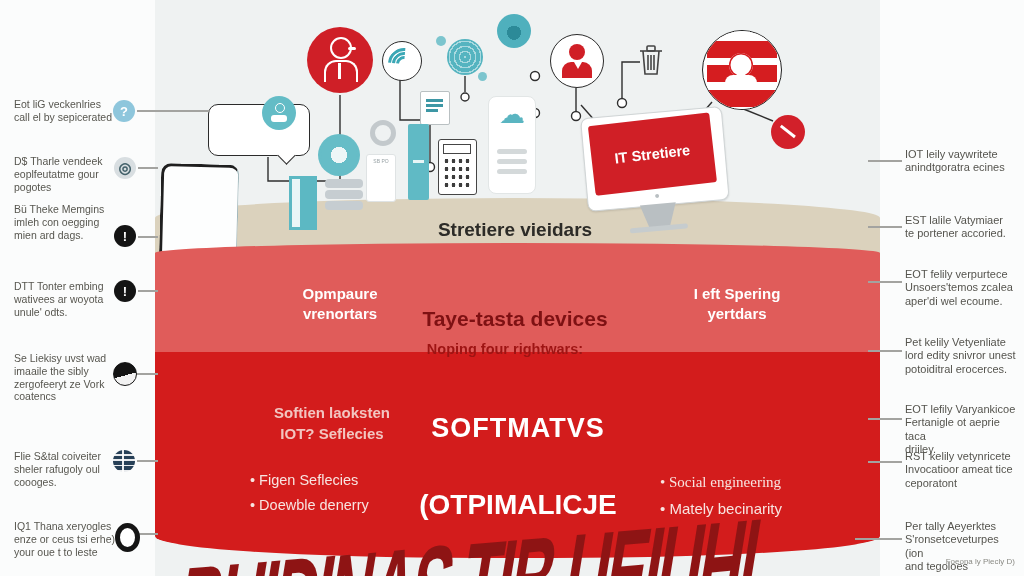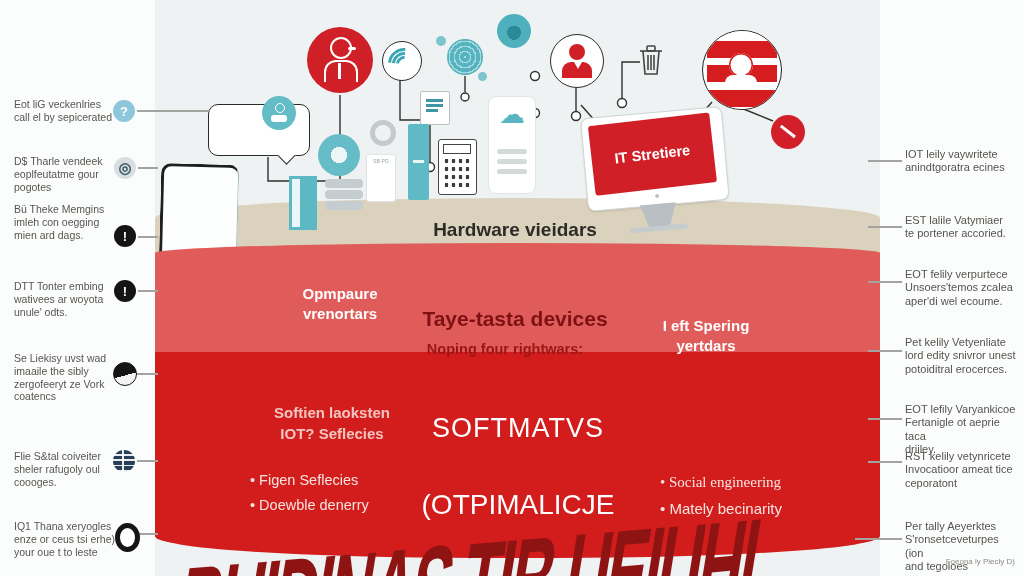--- a/index.html
+++ b/index.html
@@ -99,29 +99,29 @@
       transform:rotate(-1.5deg);}
   .monitor .cam{position:absolute;left:68px;top:82px;width:4px;height:4px;background:#b9bfc2;border-radius:50%;}
   .monitor .stand{position:absolute;left:52px;top:92px;width:20px;height:0;
       border-top:24px solid #b9bfc2;border-left:8px solid transparent;border-right:8px solid transparent;}
   .monitor .base{position:absolute;left:40px;top:114px;width:58px;height:5px;background:#c6ccce;border-radius:2px;}
   
   .hw-title{position:absolute;left:355px;top:219px;width:320px;text-align:center;font-size:19px;
       font-weight:bold;color:#2c2b27;z-index:4;}
   .lb-left,.lb-right{position:absolute;top:284px;width:160px;text-align:center;color:#fff;font-weight:bold;
       font-size:15px;z-index:4;line-height:1.35;}
-  .lb-left{left:260px;}  .lb-right{left:626px;margin-top:32px;}
+  .lb-left{left:260px;}  .lb-right{left:657px;}
   .lb-title{position:absolute;left:380px;top:307px;width:270px;text-align:center;font-size:21px;
       font-weight:bold;color:#7e1113;z-index:4;}
   .lb-sub{position:absolute;left:360px;top:341px;width:290px;text-align:center;font-size:14.5px;
       font-weight:bold;color:#9e1413;z-index:4;}
   .db-ltitle,.db-rtitle{position:absolute;width:180px;text-align:center;color:#f2c5c0;font-weight:bold;
       font-size:15px;z-index:4;line-height:1.4;}
   .db-ltitle{left:242px;top:402px;}  .db-rtitle{left:612px;top:405px;}
-  .db-big{position:absolute;width:280px;text-align:center;color:#fff;font-weight:normal;z-index:4;}
+  .db-big{position:absolute;width:280px;text-align:center;color:#fff;font-weight:bold;z-index:4;}
   .db-big1{left:378px;top:413px;font-size:27px;letter-spacing:1px;}
   .db-big2{left:378px;top:489px;font-size:28px;}
   .db-bullet{position:absolute;font-size:14.5px;color:#f8e4e0;z-index:4;}
 </style>
 </head>
 <body>
 
 <div class="stage">
 
   <div class="panel"></div>
@@ -237,21 +237,21 @@
   </div>
 
   <div class="dev monitor">
     <div class="frame"></div>
     <div class="screen">IT Stretiere</div>
     <span class="cam"></span>
     <span class="stand"></span>
     <span class="base"></span>
   </div>
 
-  <div class="hw-title">Hardware vieidars</div>
+  <div class="hw-title">Stretiere vieidars</div>
   <div class="lb-left pre">Opmpaure
 vrenortars</div>
   <div class="lb-right pre">I eft Spering
 yertdars</div>
   <div class="lb-title">Taye-tasta devices</div>
   <div class="lb-sub">Noping four rightwars:</div>
 
   <div class="db-ltitle pre">Softien laoksten
 IOT? Seflecies</div>
   <div class="db-bullet" style="left:250px;top:472px;">• Figen Seflecies</div>

